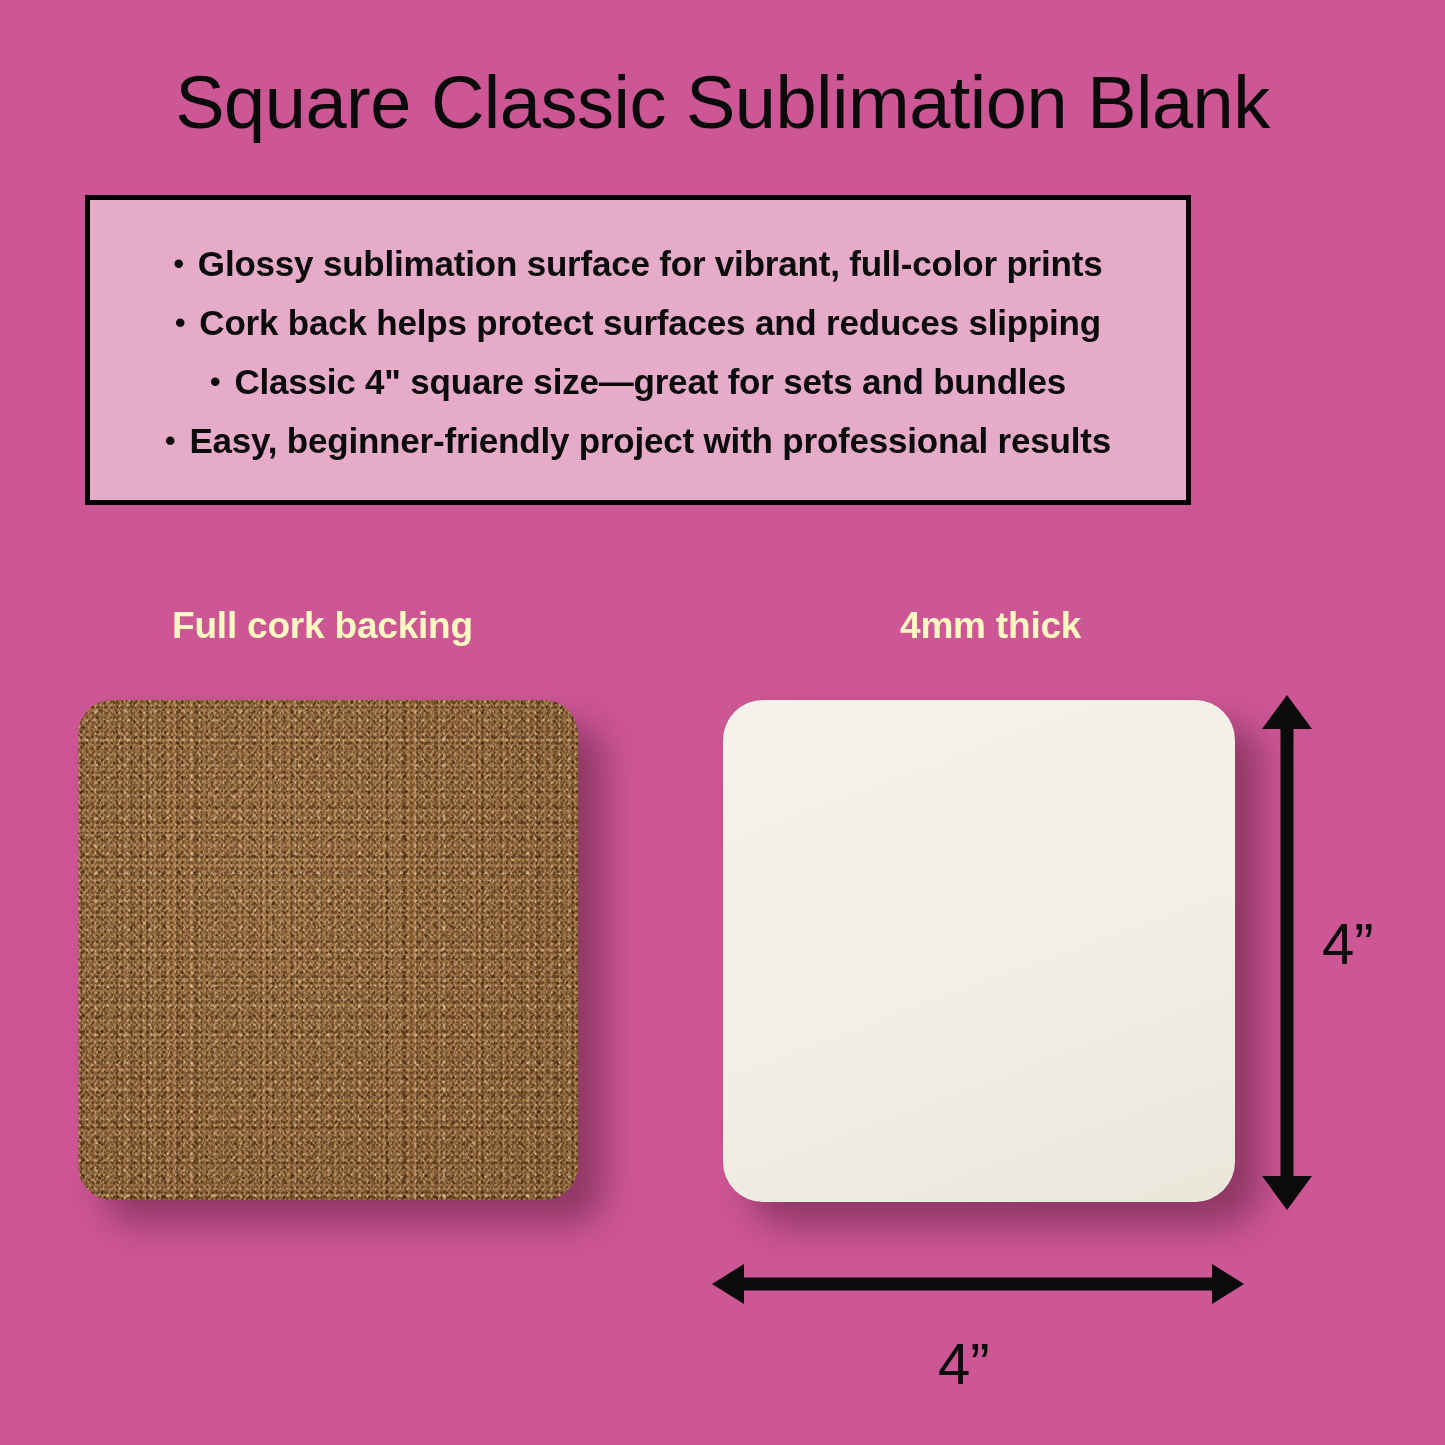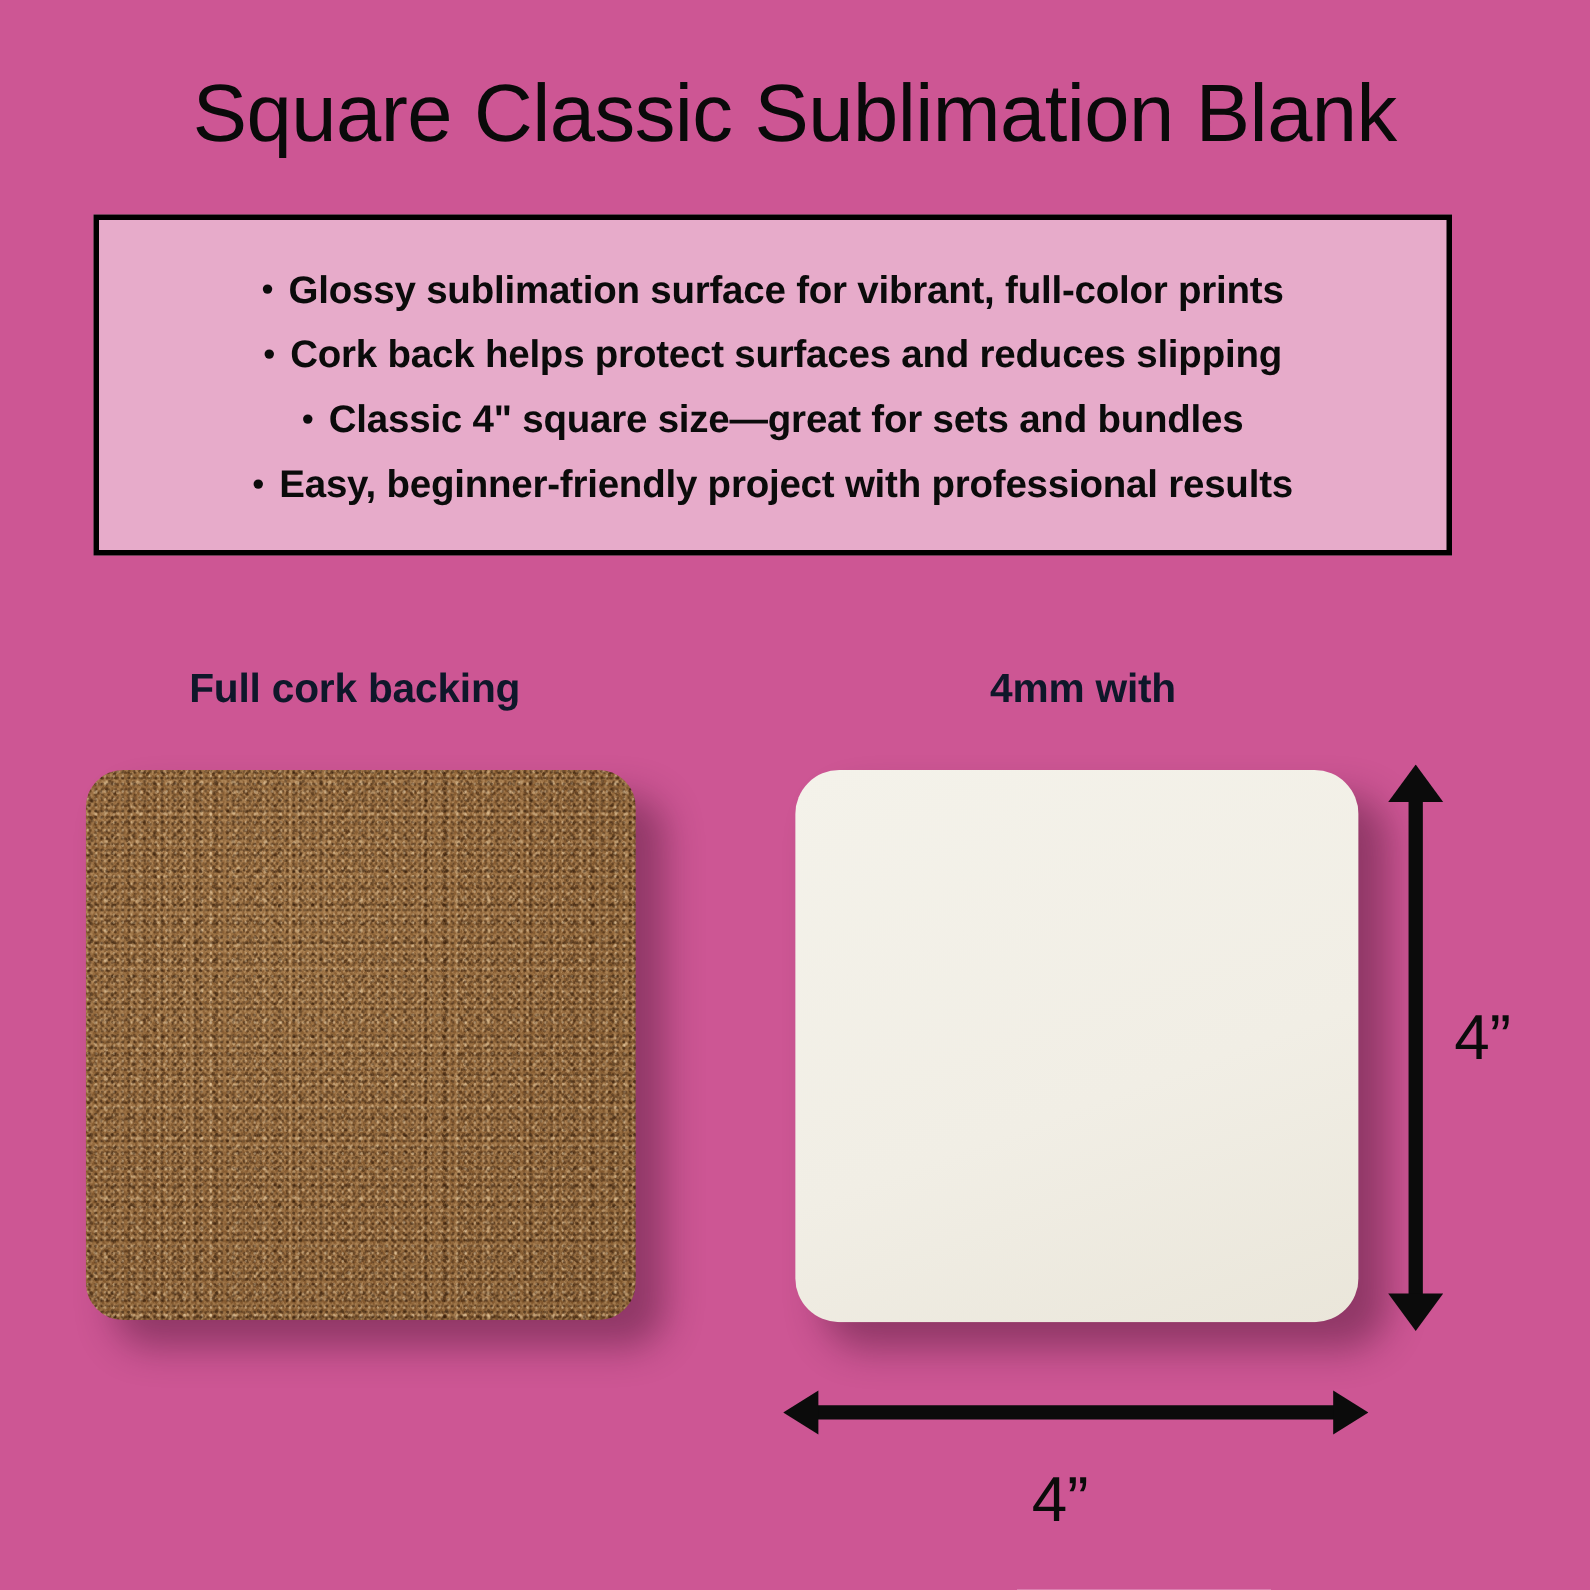--- a/index.html
+++ b/index.html
@@ -33,21 +33,21 @@
     font-weight: normal;
     letter-spacing: -0.5px;
     white-space: nowrap;
   }
 
   
   #feature-box {
     position: absolute;
     left: 85px;
     top: 195px;
-    width: 1235px;
+    width: 1106px;
     height: 310px;
     box-sizing: border-box;
     border: 5px solid #000000;
     background: #e7abca;
     display: flex;
     flex-direction: column;
     justify-content: center;
     align-items: center;
     padding: 4px 0 0 0;
   }
@@ -65,21 +65,21 @@
     margin-right: 14px;
     font-size: 30px;
     vertical-align: 2px;
   }
 
   
   .caption {
     position: absolute;
     font-size: 37px;
     font-weight: bold;
-    color: #0f172a;
+    color: #fef9c3;
     white-space: nowrap;
     letter-spacing: -0.2px;
   }
   #caption-cork { left: 172px; top: 605px; }
   #caption-thick { left: 900px; top: 605px; }
 
   
   #cork-coaster {
     position: absolute;
     left: 78px;
@@ -212,21 +212,21 @@
     </div>
     <div class="feature-item">
       <span class="bullet">•</span><span>Classic 4" square size—great for sets and bundles</span>
     </div>
     <div class="feature-item">
       <span class="bullet">•</span><span>Easy, beginner-friendly project with professional results</span>
     </div>
   </div>
 
   <div class="caption" id="caption-cork">Full cork backing</div>
-  <div class="caption" id="caption-thick">4mm with</div>
+  <div class="caption" id="caption-thick">4mm thick</div>
 
   <div id="cork-coaster"></div>
   <div id="white-coaster"></div>
 
   <svg id="arrow-vertical" viewBox="0 0 84 515">
     <line x1="42" y1="22" x2="42" y2="493" stroke="#0b0b0b" stroke-width="13"></line>
     <polygon points="42,0 17,34 67,34" fill="#0b0b0b"></polygon>
     <polygon points="42,515 17,481 67,481" fill="#0b0b0b"></polygon>
   </svg>
 

